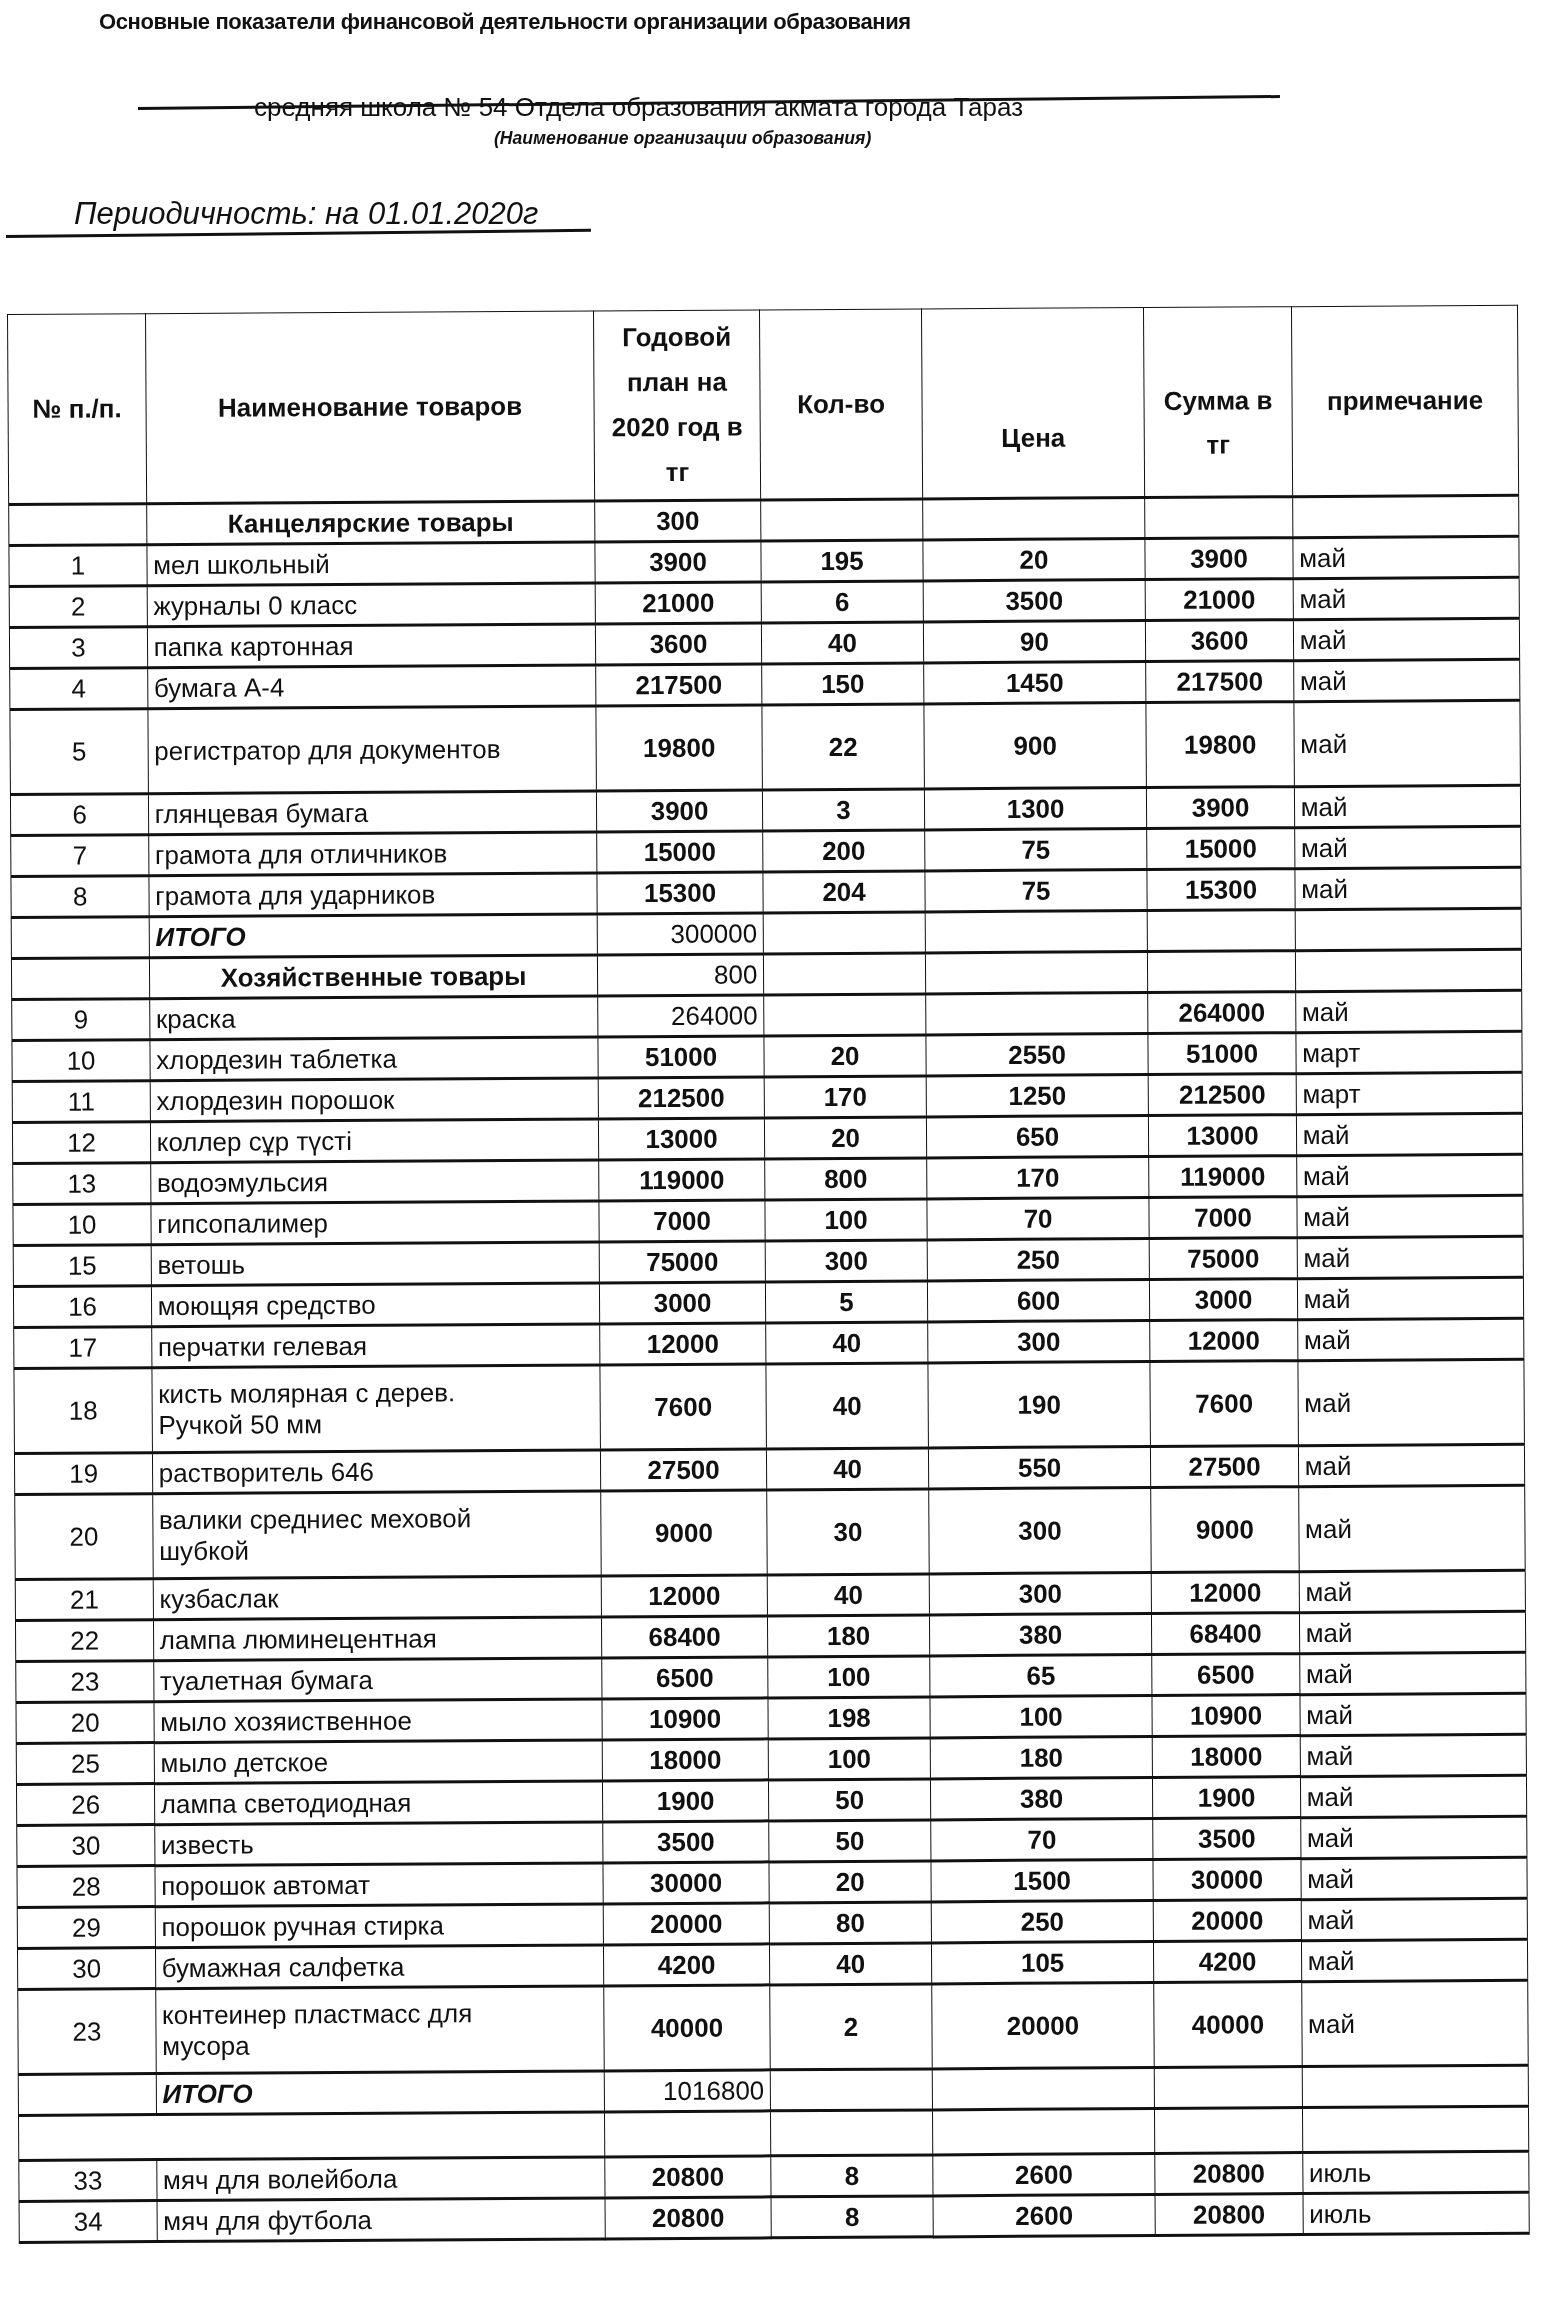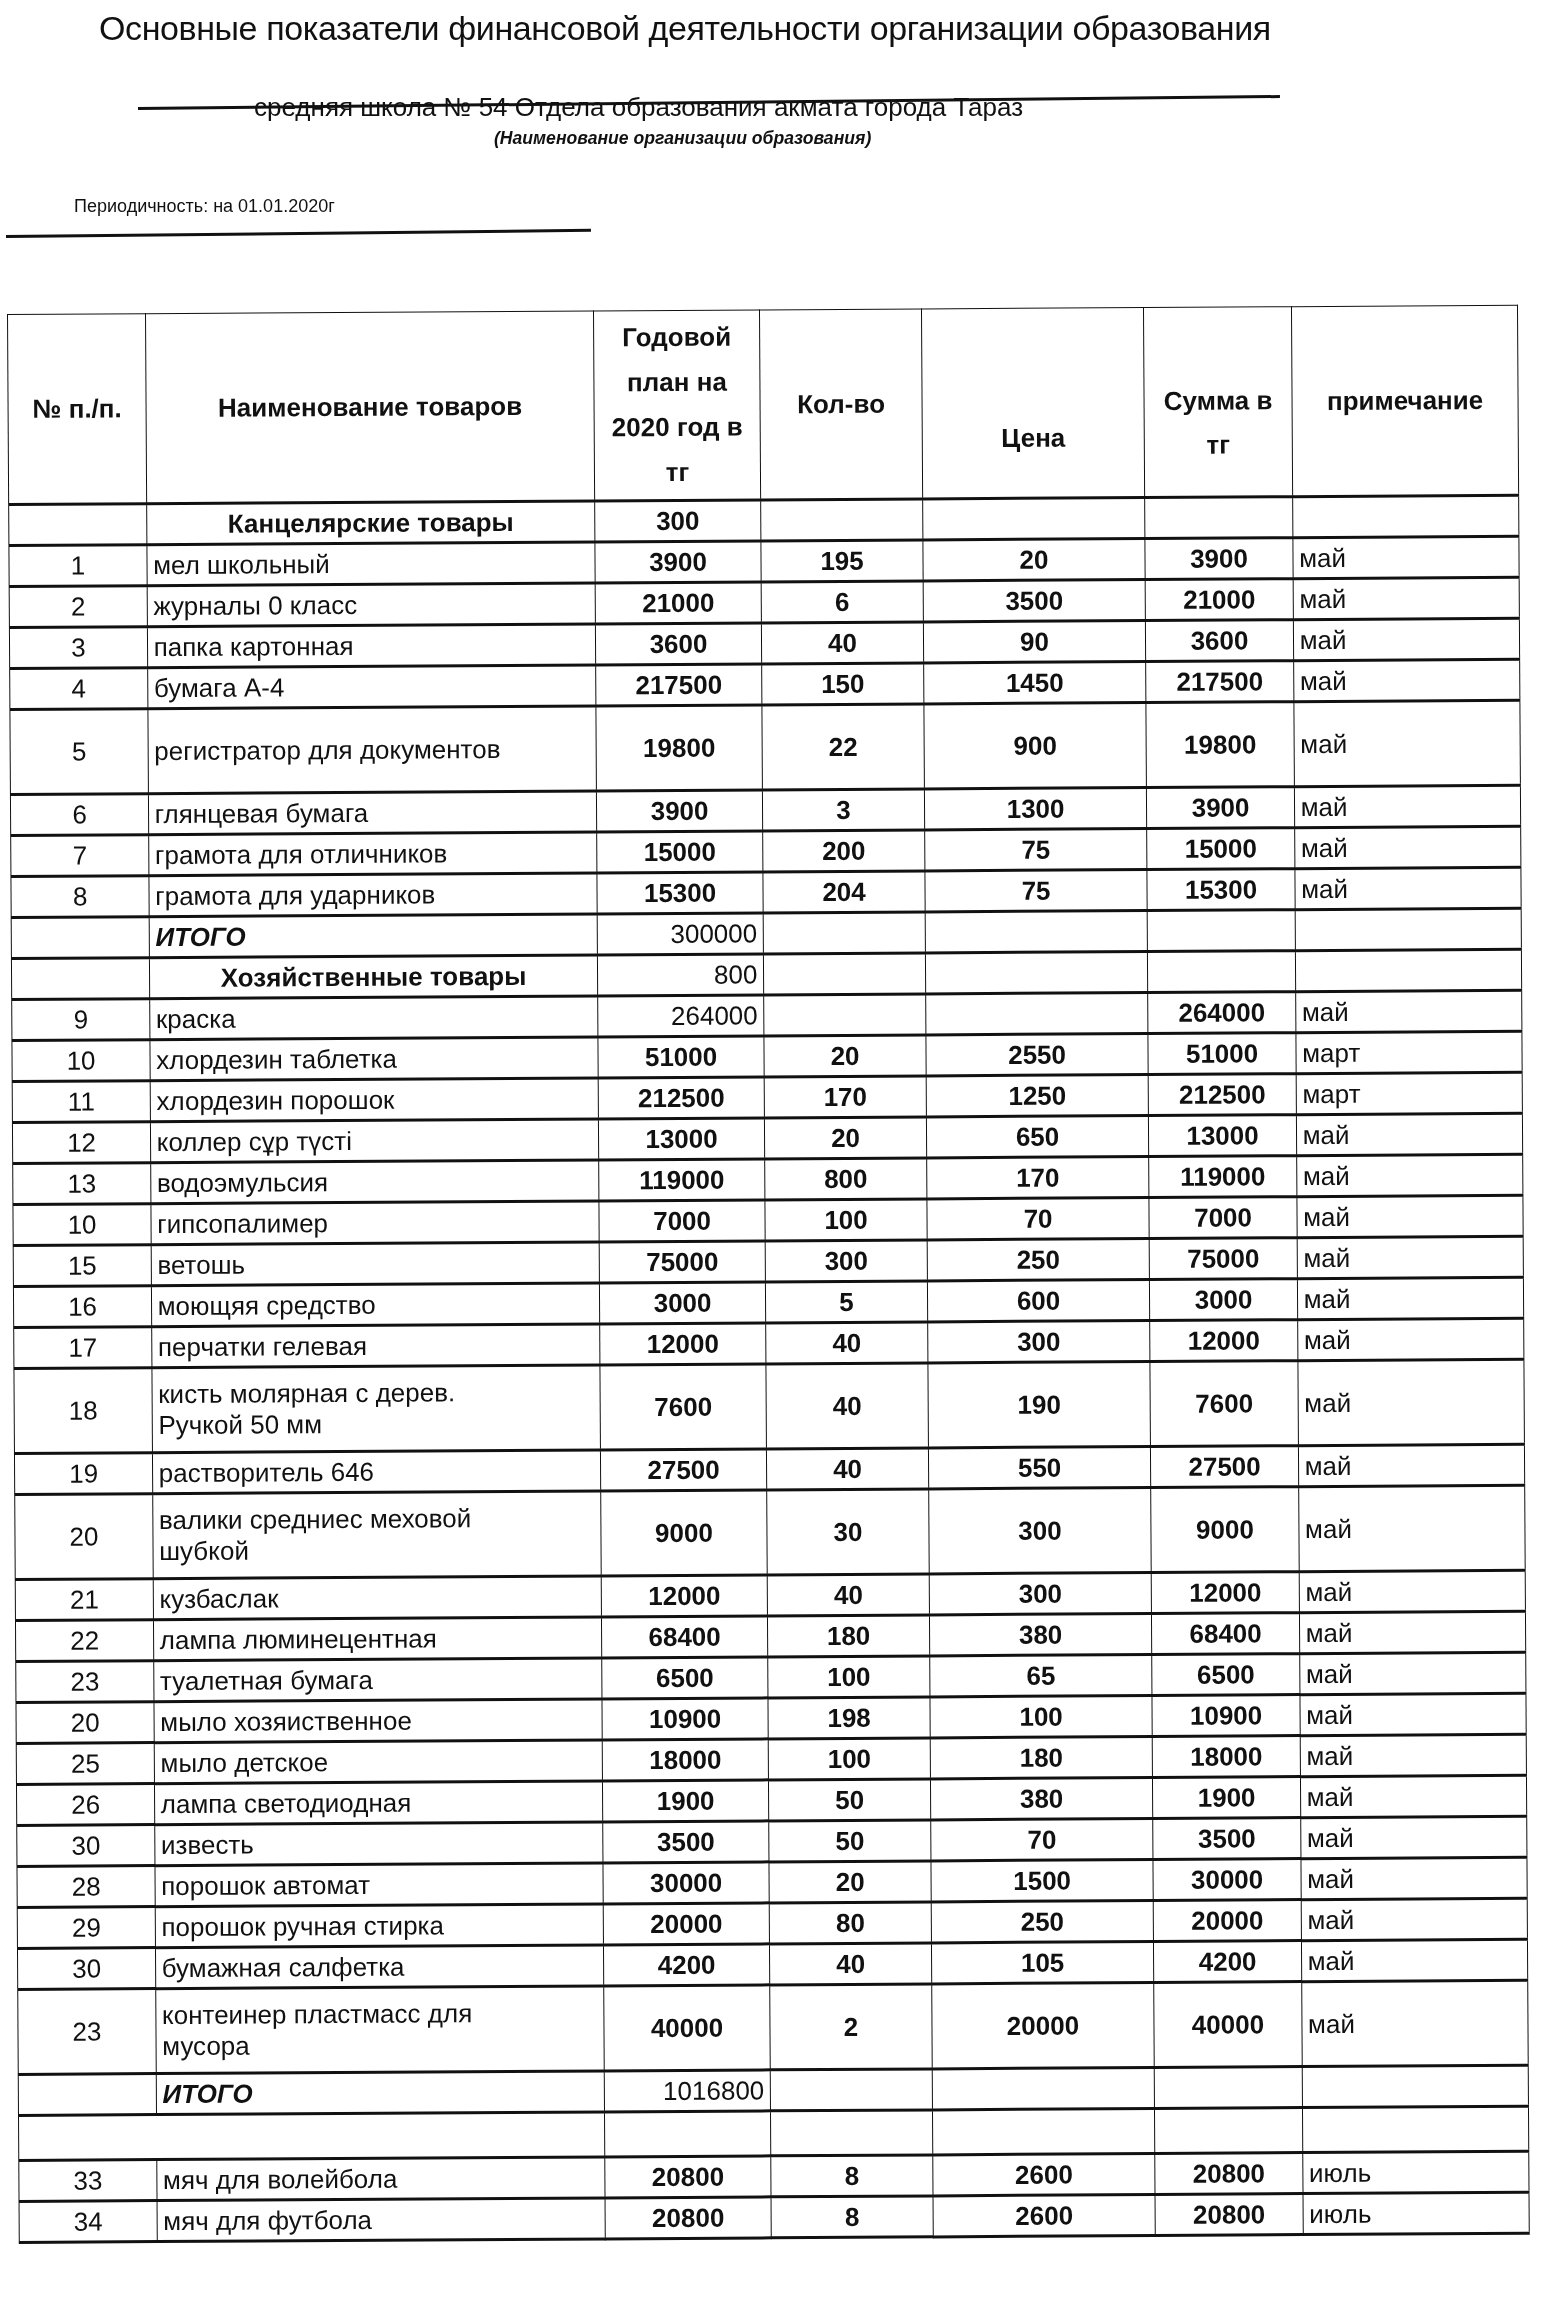--- a/index.html
+++ b/index.html
@@ -1,22 +1,22 @@
 <!DOCTYPE html>
 <html style="font-size:11.3px"><head>
 <meta charset="utf-8">
 <style>
   html, body { margin:0; padding:0; background:#ffffff; }
   body { width:1565px; height:2319px; position:relative; overflow:hidden;
          font-family:"Liberation Sans", "DejaVu Sans", sans-serif; color:#111; }
-  .title { position:absolute; left:99px; top:8.5px; font-size:34px; font-weight:normal; letter-spacing:-0.4px;text-align:center; }
+  .title { position:absolute; left:99px; top:8.5px; font-size:22px; font-weight:bold; letter-spacing:-0.4px;text-align:center; }
   .org { position:absolute; left:254px; top:72px; font-size:26px;margin-top:20px; }
   .org-line { position:absolute; left:138px; top:107px; width:1142px; height:2.8px; background:#111; transform:rotate(-0.6deg); transform-origin:left; }
   .org-caption { position:absolute; left:494px; top:128px; font-size:17.6px; font-style:italic;font-weight:bold; }
-  .period { position:absolute; left:74px; top:196px; font-size:18px; }
+  .period { position:absolute; left:74px; top:196px; font-size:31px; font-style:italic; }
   .period-line { position:absolute; left:5.6px; top:235px; width:585px; height:2.8px; background:#111; transform:rotate(-0.6deg); transform-origin:left; }
 
   table.grid { position:absolute; left:7px; top:314px; width:1509px; border-collapse:collapse;
                transform:rotate(-0.35deg); transform-origin:left top; table-layout:fixed; }
   table.grid td, table.grid th { border:1.4px solid #111; font-size:26px; padding:0 5.6px; vertical-align:middle; }
   table.grid tr { border-bottom:3.5px solid #111; }
   table.grid th { font-weight:bold; text-align:center; }
   th.note-h { vertical-align:bottom; text-align:left; padding-bottom:10px; }
   td.num { text-align:center; }
   td.name { text-align:left; }

